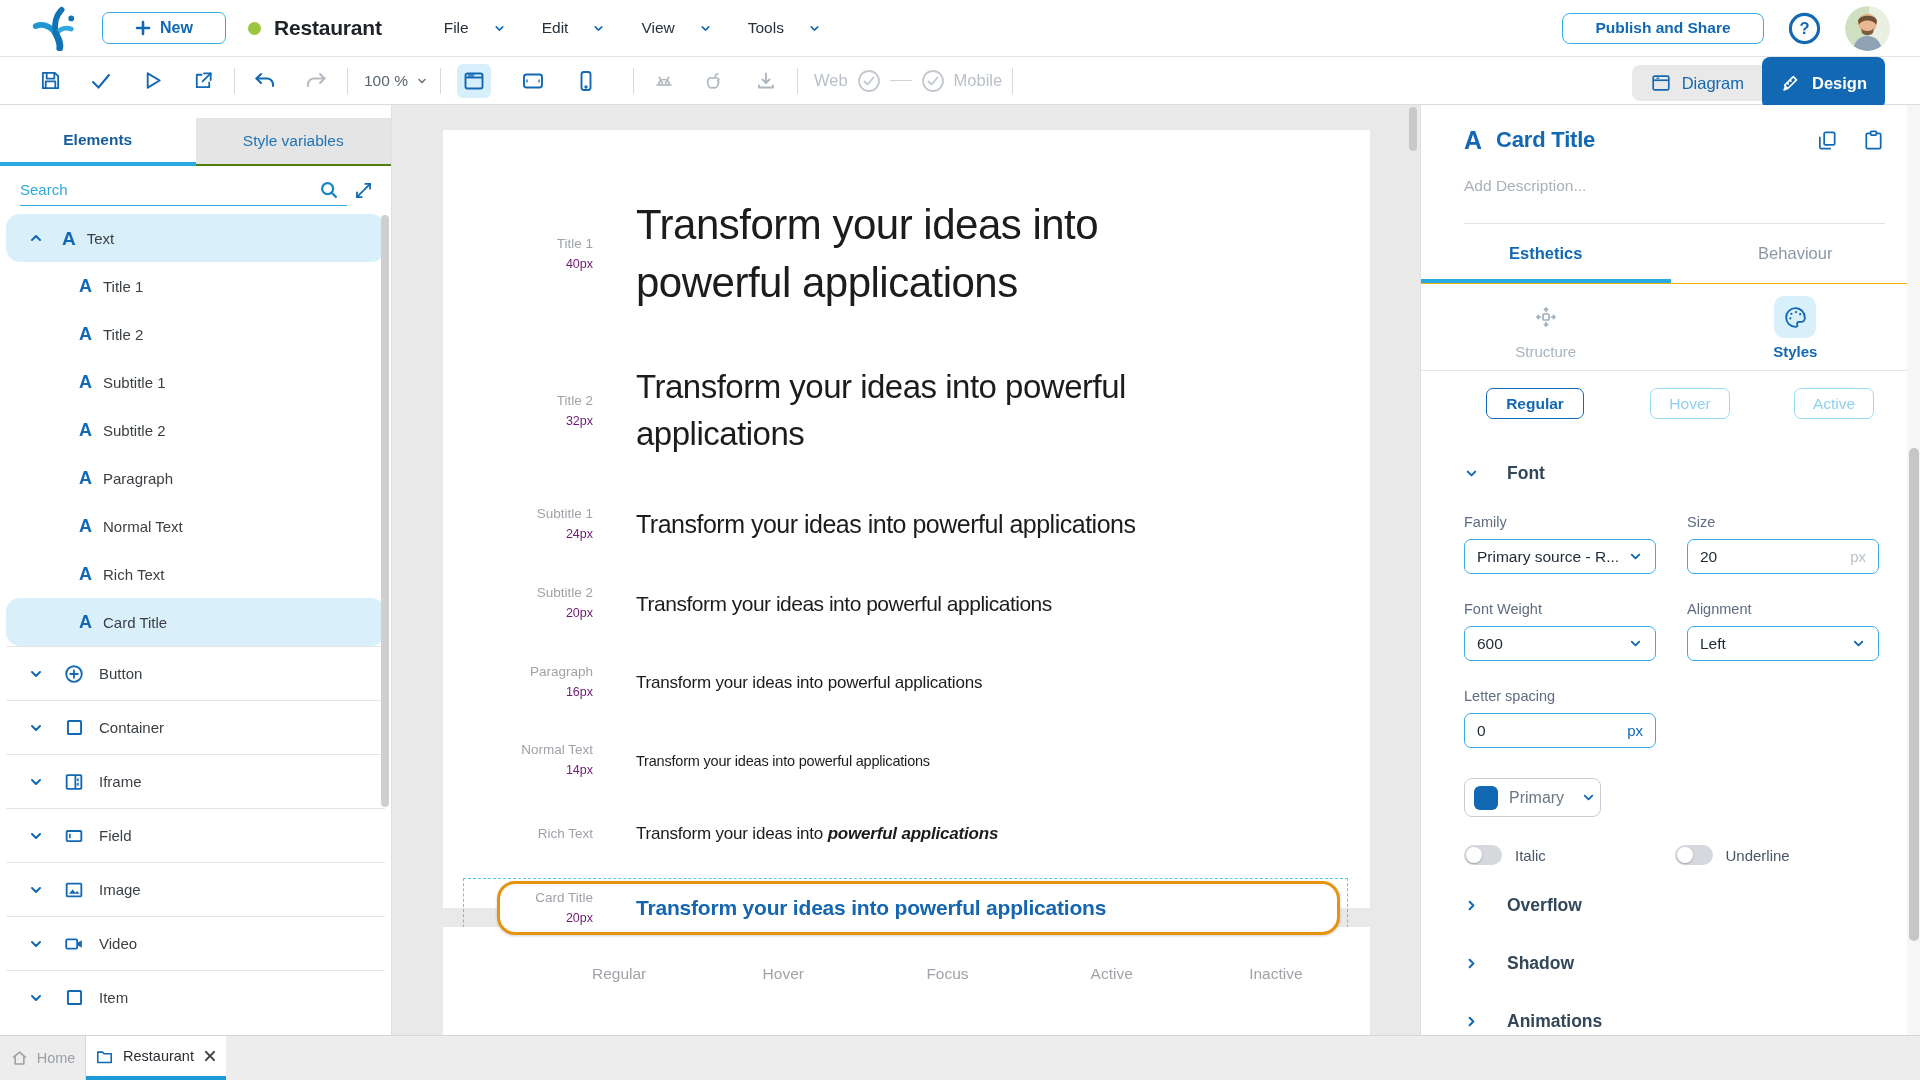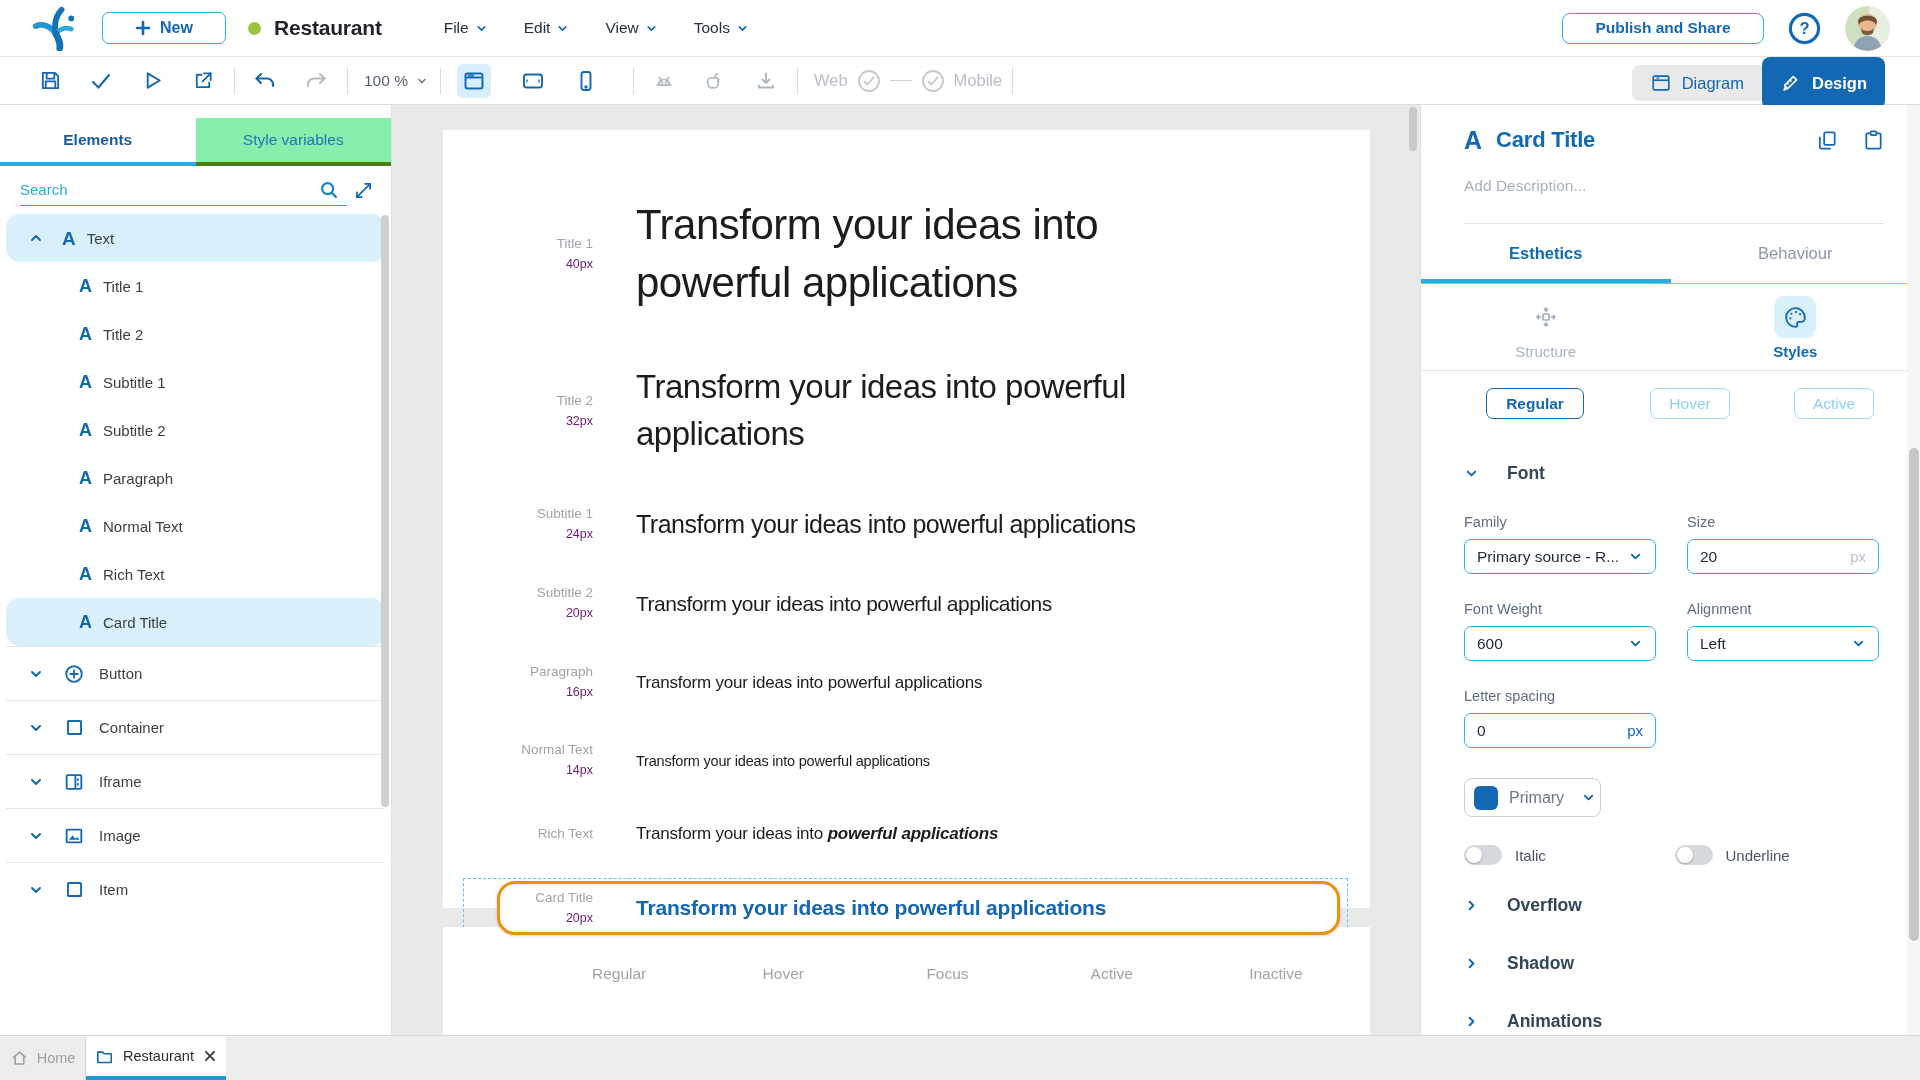--- a/index.html
+++ b/index.html
@@ -14,21 +14,21 @@
   .hdr { position:absolute; top:0; left:0; right:0; height:57px; background:#fff;
     border-bottom:1px solid #e3e3e3; display:flex; align-items:center; padding:0 30px; }
   .logo { width:46px; height:46px; margin-right:26px; }
   .btn-new { display:flex; align-items:center; justify-content:center; gap:9px;
     width:124px; height:32px; border:1.5px solid #35aee4; border-radius:7px; background:#fff;
     color:#1268b3; font-weight:bold; font-size:16px; cursor:pointer; }
   .proj { display:flex; align-items:center; margin-left:22px; }
   .dot { width:13px; height:13px; border-radius:50%; background:#9bc53d; margin-right:13px; }
   .proj-name { font-size:21px; font-weight:bold; color:#1f2328; letter-spacing:-0.2px; }
   .menus { display:flex; gap:36px; margin-left:62px; }
-  .menu { display:flex; align-items:center; gap:6px; font-size:15.5px; color:#25313c; cursor:pointer; }
+  .menu { display:flex; align-items:center; gap:24px; font-size:15.5px; color:#25313c; cursor:pointer; }
   .hdr-right { margin-left:auto; display:flex; align-items:center; gap:24px; }
   .btn-publish { width:202px; height:31px; border:1.5px solid #35aee4; border-radius:8px;
     background:#fff; color:#1268b3; font-weight:bold; font-size:15.5px; cursor:pointer; }
   .avatar { width:45px; height:45px; border-radius:50%; overflow:hidden; }
 
   
   .tbar { position:absolute; top:57px; left:0; right:0; height:48px; background:#fff;
     border-bottom:1px solid #dcdcdc; display:flex; align-items:center; padding:0 0 0 36px; }
   .tbtn { width:28px; height:28px; display:flex; align-items:center; justify-content:center;
     margin-right:23px; cursor:pointer; border-radius:6px; }
@@ -44,21 +44,21 @@
     font-size:16.5px; cursor:pointer; border-radius:8px; }
   .seg-diagram { color:#1268b3; }
   .seg-design { background:#1268b3; color:#fff; font-weight:bold; }
 
   
   .sbar { position:absolute; top:105px; left:0; width:392px; bottom:45px; background:#fff;
     border-right:1px solid #e0e0e0; overflow:hidden; }
   .stabs { display:flex; padding-top:13px; height:61px; }
   .stab { width:196px; display:flex; align-items:center; justify-content:center; font-size:15.5px; cursor:pointer; }
   .stab-active { color:#155c9d; font-weight:bold; border-bottom:4px solid #29abe2; background:#fff; }
-  .stab-idle { color:#1f74b8; background:#86efac; border-bottom:4px solid #4d7c0f; }
+  .stab-idle { color:#1f74b8; background:#e5e5e5; border-bottom:2px solid #4d7c0f; }
   .srch { height:48px; display:flex; align-items:center; padding:0 16px 0 20px; gap:10px; }
   .srch-in { flex:1; border:none; outline:none; border-bottom:1.5px solid #2fa9df;
     height:32px; font-size:15px; color:#1186c3; }
   .srch-in::placeholder { color:#2fa9df; }
   .tree { position:relative; }
   .trow { height:48px; display:flex; align-items:center; margin:0 6px; border-radius:14px;
     padding-left:18px; cursor:pointer; }
   .trow .lbl { font-size:15px; color:#3a3f44; margin-left:11px; }
   .hl { background:#d9f0fa; }
   .chev { width:24px; display:flex; justify-content:center; margin-right:14px; }
@@ -476,25 +476,53 @@
         <span class="lbl">Iframe</span>
       </div>
       <div class="grow">
         <span class="chev">
           <svg width="16" height="16" viewBox="0 0 24 24" fill="none" stroke="#1268b3" stroke-width="3" stroke-linecap="round" stroke-linejoin="round">
               <polyline points="6 9 12 15 18 9"></polyline>
             </svg>
         </span>
         <span class="ic">
           <svg width="22" height="22" viewBox="0 0 24 24" fill="none" stroke="#1268b3" stroke-width="2">
+            <rect x="4" y="6.5" width="16" height="11" rx="1"></rect>
+              <path d="M7.5 9.5v5" stroke-width="1.7"></path>
+            </svg>
+        </span>
+        <span class="lbl">Field</span>
+      </div>
+      <div class="grow">
+        <span class="chev">
+          <svg width="16" height="16" viewBox="0 0 24 24" fill="none" stroke="#1268b3" stroke-width="3" stroke-linecap="round" stroke-linejoin="round">
+              <polyline points="6 9 12 15 18 9"></polyline>
+            </svg>
+        </span>
+        <span class="ic">
+          <svg width="22" height="22" viewBox="0 0 24 24" fill="none" stroke="#1268b3" stroke-width="2">
             <rect x="4" y="5" width="16" height="14" rx="1"></rect>
               <path d="M6.5 16l4-4.5 3 3.5 2-2 2.5 3z" fill="#1268b3" stroke="none"></path>
             </svg>
         </span>
         <span class="lbl">Image</span>
+      </div>
+      <div class="grow">
+        <span class="chev">
+          <svg width="16" height="16" viewBox="0 0 24 24" fill="none" stroke="#1268b3" stroke-width="3" stroke-linecap="round" stroke-linejoin="round">
+              <polyline points="6 9 12 15 18 9"></polyline>
+            </svg>
+        </span>
+        <span class="ic">
+          <svg width="22" height="22" viewBox="0 0 24 24" fill="none" stroke="#1268b3" stroke-width="2" stroke-linejoin="round">
+            <rect x="3.5" y="7" width="12" height="10" rx="1.5"></rect>
+              <path d="M15.5 11l5-3v8l-5-3z" fill="#1268b3" stroke="none"></path>
+            </svg>
+        </span>
+        <span class="lbl">Video</span>
       </div>
       <div class="grow">
         <span class="chev">
           <svg width="16" height="16" viewBox="0 0 24 24" fill="none" stroke="#1268b3" stroke-width="3" stroke-linecap="round" stroke-linejoin="round">
               <polyline points="6 9 12 15 18 9"></polyline>
             </svg>
         </span>
         <span class="ic">
           <svg width="21" height="21" viewBox="0 0 24 24" fill="none" stroke="#1268b3" stroke-width="2.2">
               <rect x="4.5" y="4.5" width="15" height="15" rx="1"></rect>

